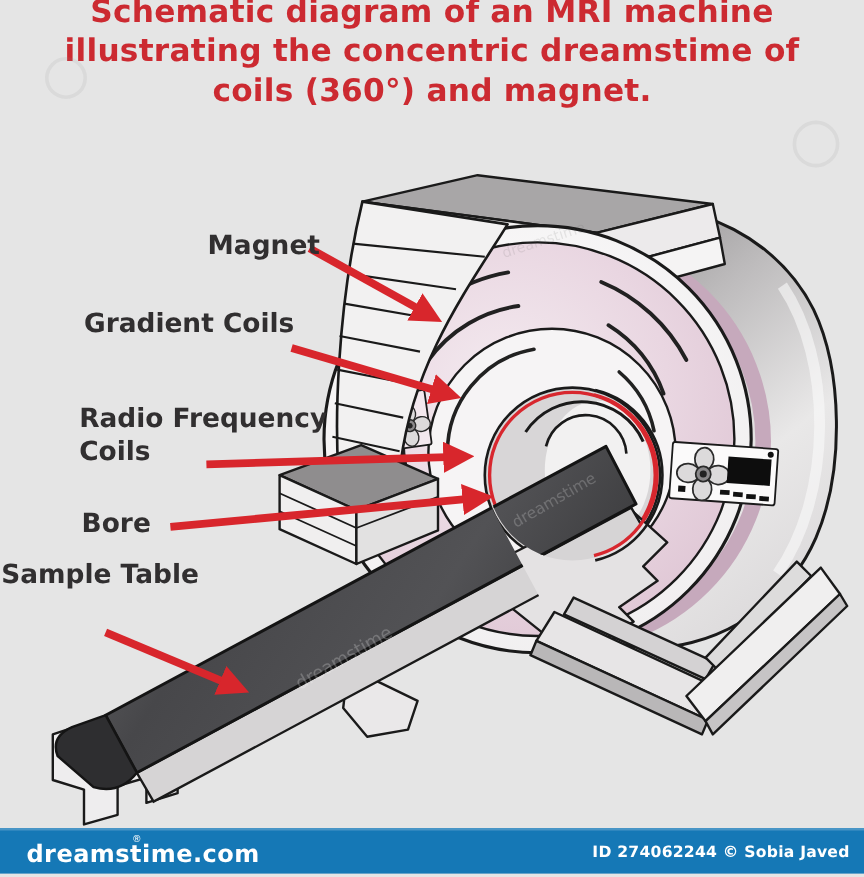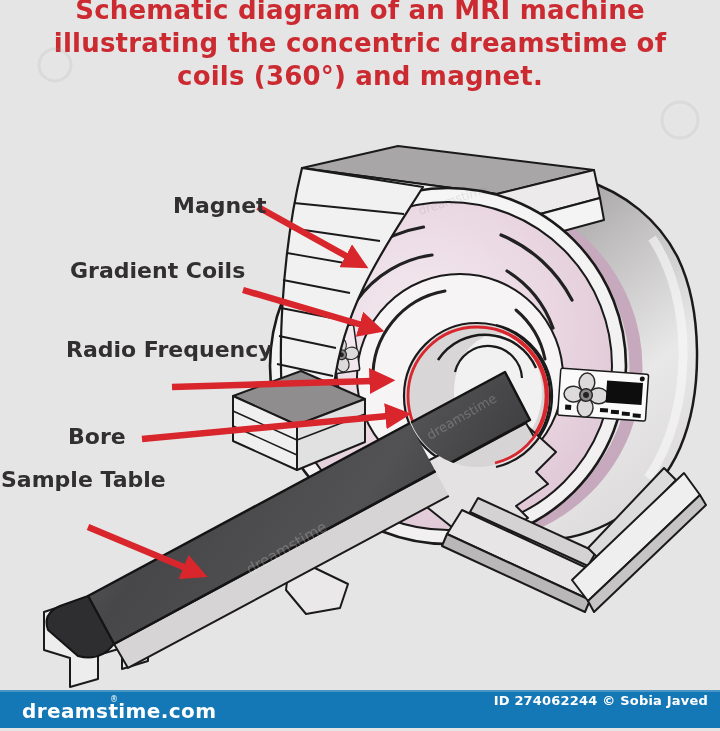--- a/index.html
+++ b/index.html
@@ -12,21 +12,21 @@
   .lbl{position:absolute;font-weight:700;font-size:22px;color:#312f30;line-height:27px;white-space:nowrap;}
   .lbl-magnet{left:173px;top:192px;}
   .lbl-gradient{left:70px;top:257px;text-align:right;}
   .lbl-rf{left:66px;top:336px;}
   .lbl-bore{left:68px;top:423px;}
   .lbl-sample{left:1px;top:466px;}
   .footer{position:absolute;left:0;top:690px;width:720px;height:38px;background:#1578b6;
           border-top:2px solid rgba(255,255,255,.22);box-sizing:border-box;}
   .logo{position:absolute;left:22px;top:7px;color:#ffffff;font-weight:700;font-size:20px;letter-spacing:.4px;}
   .logo .reg{position:absolute;left:88px;top:-4px;font-size:8px;font-weight:400;}
-  .credit{position:absolute;right:12px;top:1px;color:#ffffff;font-weight:700;font-size:13px;letter-spacing:.2px;}
+  .credit{position:absolute;right:12px;top:11px;color:#ffffff;font-weight:700;font-size:13px;letter-spacing:.2px;}
 </style>
 </head>
 <body>
 
 <div class="stage">
 
   <div class="title">
     <span>Schematic diagram of an MRI machine</span>
     <span>illustrating the concentric dreamstime of</span>
     <span>coils (360°) and magnet.</span>
@@ -207,20 +207,21 @@
       <line x1="172" y1="387" x2="372" y2="381" marker-end="url(#ah)"></line>
       <line x1="142" y1="439" x2="388" y2="416" marker-end="url(#ah)"></line>
       <line x1="88" y1="527" x2="186" y2="568" marker-end="url(#ah)"></line>
     </g>
   </svg>
 
   <div class="lbl lbl-magnet">Magnet</div>
   <div class="lbl lbl-gradient">Gradient Coils</div>
   <div class="lbl lbl-rf">
     <span style="display:block">Radio Frequency</span>
+    <span style="display:block">Coils</span>
   </div>
   <div class="lbl lbl-bore">Bore</div>
   <div class="lbl lbl-sample">Sample Table</div>
 
   <div class="footer">
     <div class="logo">
       <span>dreamstime.com</span>
       <span class="reg">®</span>
     </div>
     <div class="credit">ID 274062244 © Sobia Javed</div>

